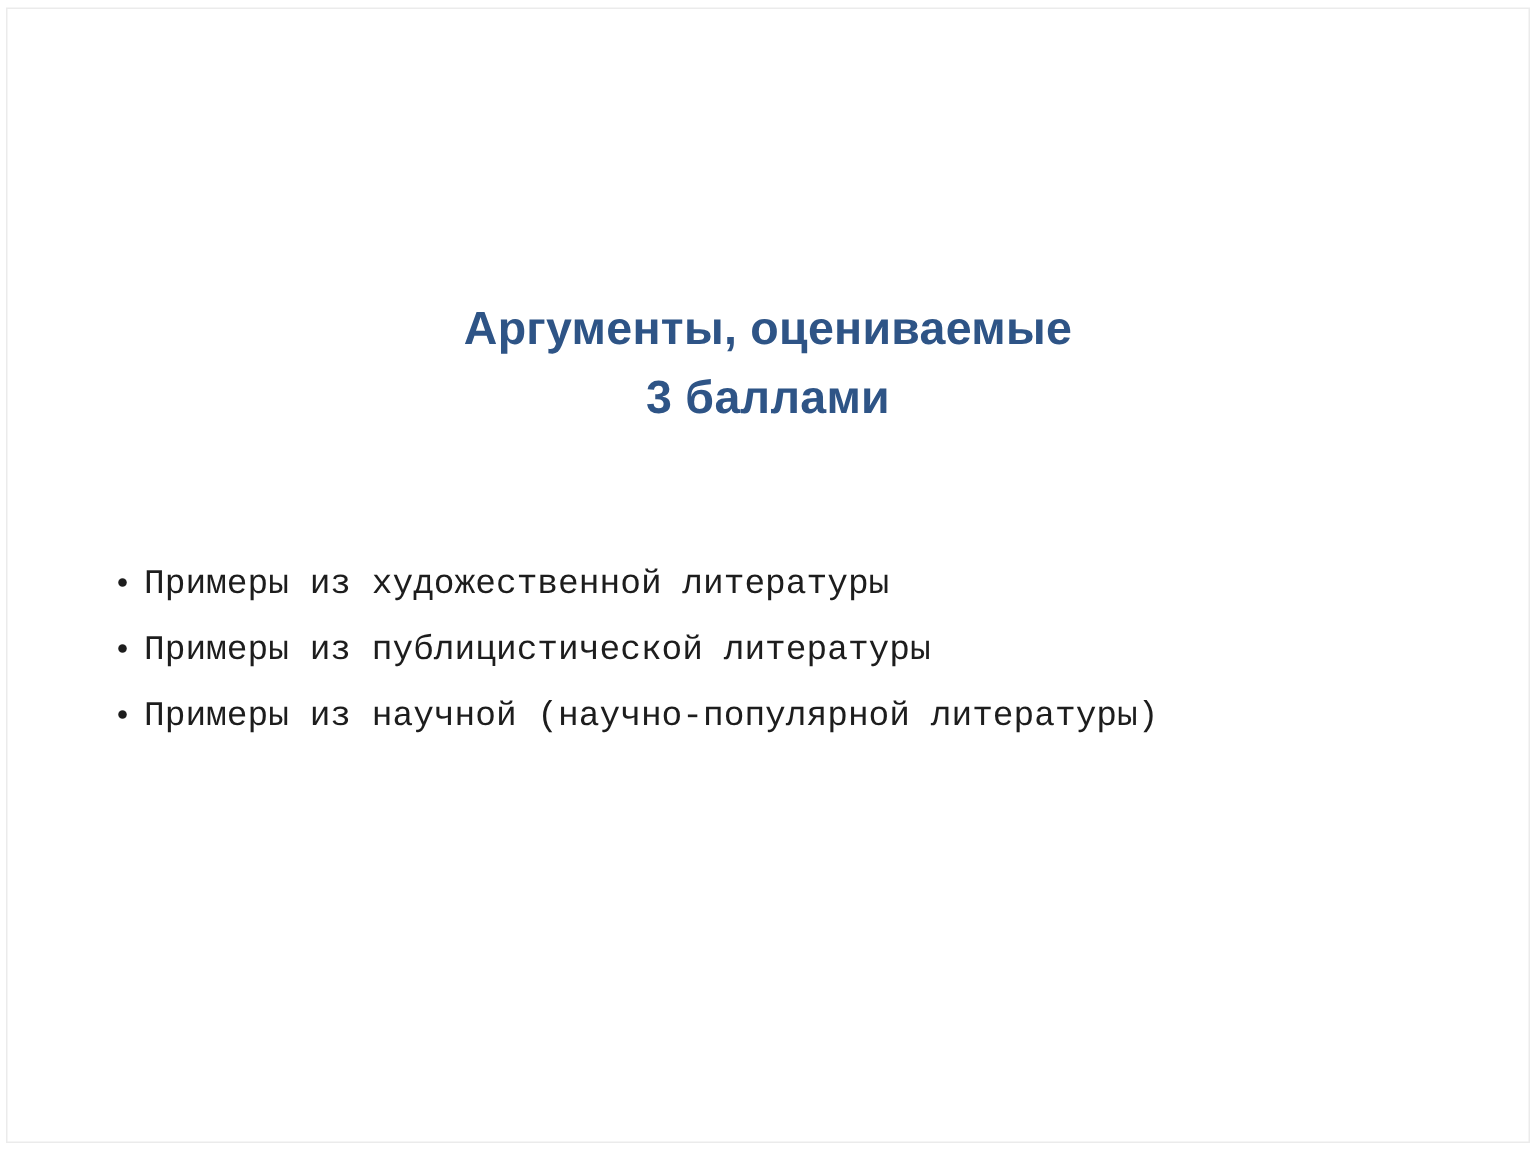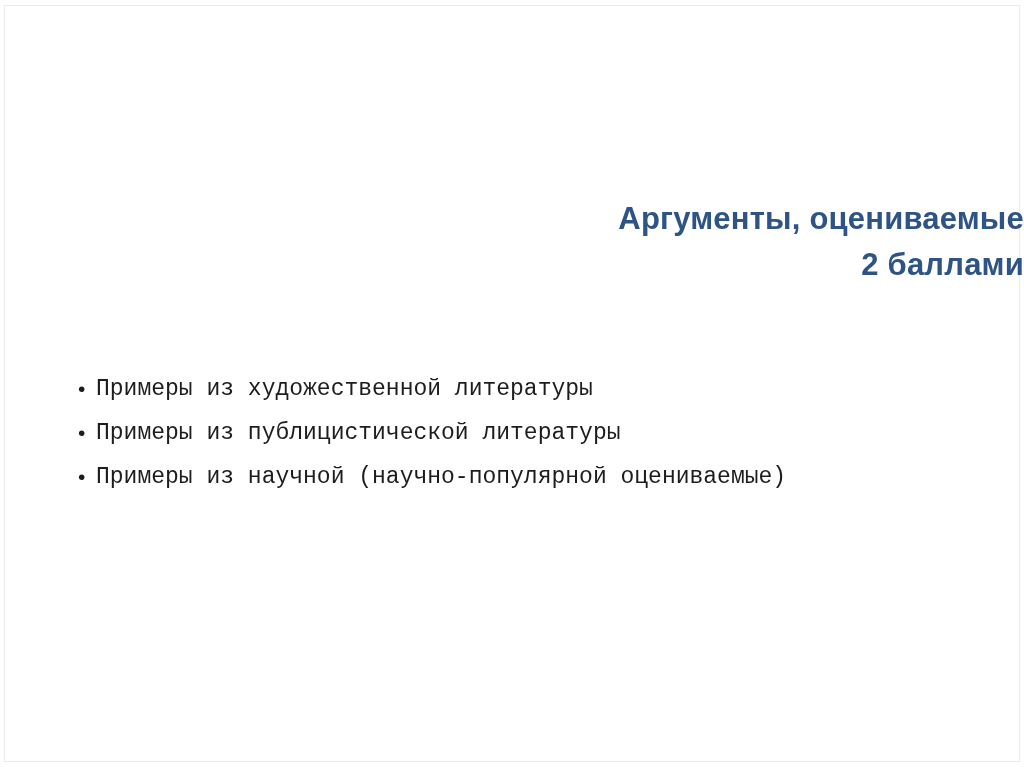--- a/index.html
+++ b/index.html
@@ -19,21 +19,21 @@
     bottom: 5px;
     border: 1px solid #ebebeb;
     background: #ffffff;
     box-sizing: border-box;
   }
   .slide-title {
     position: absolute;
     left: 0;
     top: 196px;
     width: 1024px;
-    text-align: right;
+    text-align: center;
     color: #2e5486;
     font-size: 31px;
     font-weight: bold;
     line-height: 46px;
     letter-spacing: 0.2px;
   }
   .bullet-list {
     position: absolute;
     left: 78px;
     top: 376px;
@@ -59,29 +59,29 @@
     font-family: Liberation Mono, monospace;
   }
 </style>
 </head>
 <body>
 
 <div class="slide-frame"></div>
 
 <div class="slide-title">
   <div>Аргументы, оцениваемые</div>
-  <div>2 баллами</div>
+  <div>3 баллами</div>
 </div>
 
 <div class="bullet-list">
   <div class="bullet-item">
     <span class="bullet-marker">•</span>
     <span class="bullet-text">Примеры из художественной литературы</span>
   </div>
   <div class="bullet-item">
     <span class="bullet-marker">•</span>
     <span class="bullet-text">Примеры из публицистической литературы</span>
   </div>
   <div class="bullet-item">
     <span class="bullet-marker">•</span>
-    <span class="bullet-text">Примеры из научной (научно-популярной оцениваемые)</span>
+    <span class="bullet-text">Примеры из научной (научно-популярной литературы)</span>
   </div>
 </div>
 
 </body></html>

